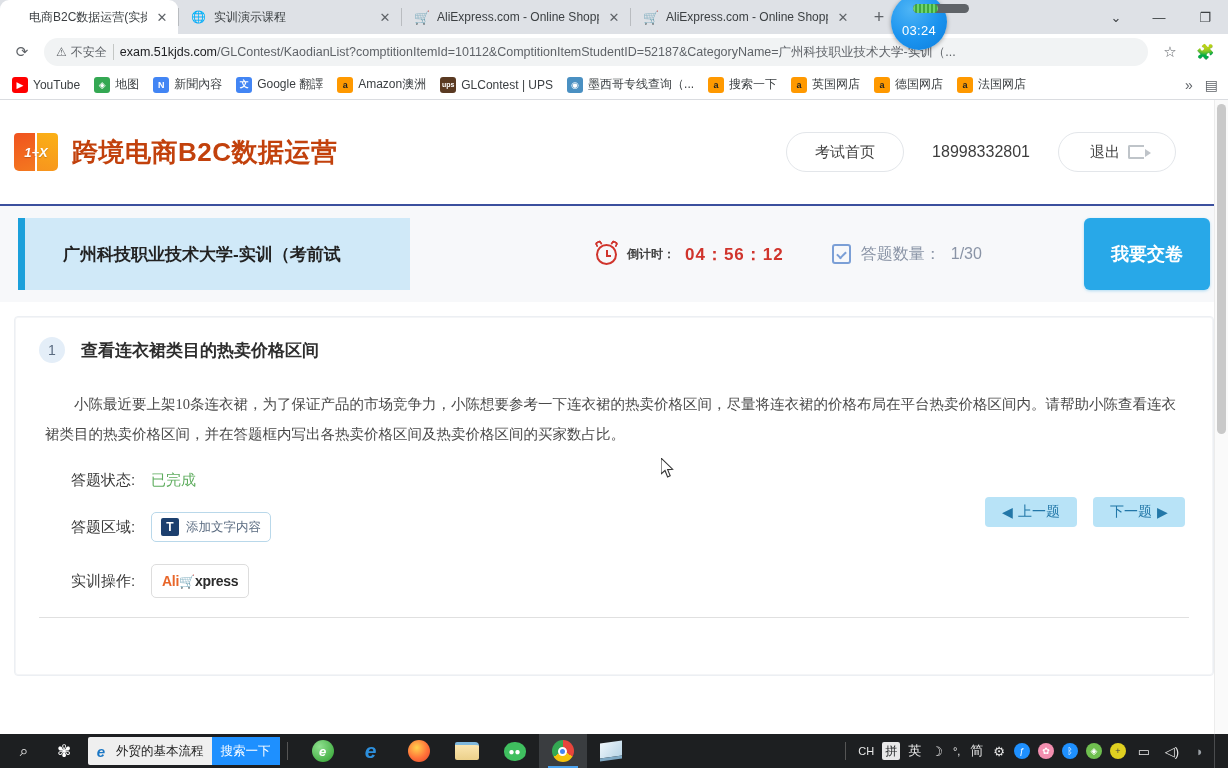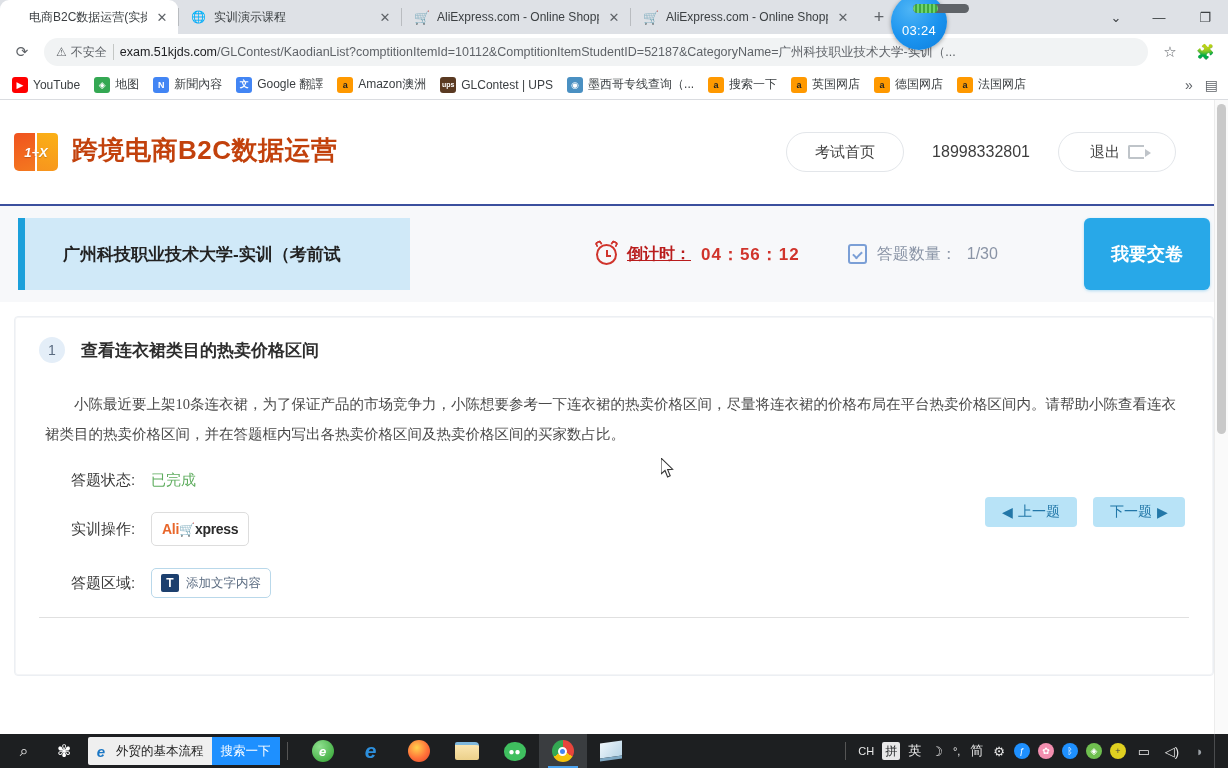--- a/index.html
+++ b/index.html
@@ -161,21 +161,21 @@
     background: #ffffff;
     overflow: hidden;
   }
   .site-header {
     height: 106px;
     background: #ffffff;
     border-bottom: 2px solid #3b4f9e;
     display: flex; align-items: center;
     padding: 0 52px 0 14px;
   }
-  .brand { display:flex; align-items:flex-start; gap:14px; }
+  .brand { display:flex; align-items:center; gap:14px; }
   .brand-logo {
     width: 44px; height: 38px; position: relative; flex:0 0 44px;
   }
   .brand-logo .bk-l, .brand-logo .bk-r {
     position:absolute; top:0; width:21px; height:38px;
   }
   .brand-logo .bk-l { left:0; background:linear-gradient(160deg,#f0531f,#f4791f); border-radius:4px 0 0 5px;}
   .brand-logo .bk-r { right:0; background:linear-gradient(200deg,#fbb116,#f7941e); border-radius:0 4px 5px 0;}
   .brand-logo .bk-txt {
     position:absolute; left:0; top:0; width:44px;height:38px;
@@ -238,21 +238,21 @@
     content:""; position:absolute; background:#d0342c;
   }
   .clock-ico::before { width:2px;height:6px;left:7.5px;top:4px; }
   .clock-ico::after  { width:5px;height:2px;left:8px;top:9px; }
   .clock-bell-l, .clock-bell-r {
     position:absolute; top:-5px; width:7px;height:5px;
     border:2px solid #d0342c; border-bottom:none; border-radius:3px 3px 0 0;
   }
   .clock-bell-l { left:-3px; transform: rotate(-30deg); }
   .clock-bell-r { right:-3px; transform: rotate(30deg); }
-  .cd-label { color:#b91c1c; font-size:16px; font-weight:bold;text-decoration:underline; }
+  .cd-label { color:#404040; font-size:12px; font-weight:bold; }
   .cd-value { color:#d0342c; font-size:17px; font-weight:bold; letter-spacing:1px; }
   .answered { display:flex; align-items:center; gap:10px; }
   .list-ico {
     width:19px;height:20px;border:2px solid #7b9fd6;border-radius:3px;
     position:relative;flex:0 0 19px;
   }
   .list-ico::before{
     content:"";position:absolute;left:3px;top:5px;width:7px;height:4px;
     border-left:2px solid #7b9fd6;border-bottom:2px solid #7b9fd6;
     transform: rotate(-45deg);
@@ -568,31 +568,31 @@
         <div class="q-title">查看连衣裙类目的热卖价格区间</div>
       </div>
       <div class="q-body">小陈最近要上架10条连衣裙，为了保证产品的市场竞争力，小陈想要参考一下连衣裙的热卖价格区间，尽量将连衣裙的价格布局在平台热卖价格区间内。请帮助小陈查看连衣裙类目的热卖价格区间，并在答题框内写出各热卖价格区间及热卖价格区间的买家数占比。</div>
 
       <div class="q-row">
         <span class="lbl">答题状态:</span>
         <span class="status-done">已完成</span>
       </div>
 
       <div class="q-row">
-        <span class="lbl">实训操作:</span>
-        <span class="ali-btn">
-          <span class="ali-logo"><span class="ali">Ali</span><span class="cart">🛒</span><span class="xp">xpress</span></span>
-        </span>
-      </div>
-
-      <div class="q-row">
         <span class="lbl">答题区域:</span>
         <span class="text-btn">
           <span class="t-ico">T</span>
           <span class="tlabel">添加文字内容</span>
+        </span>
+      </div>
+
+      <div class="q-row">
+        <span class="lbl">实训操作:</span>
+        <span class="ali-btn">
+          <span class="ali-logo"><span class="ali">Ali</span><span class="cart">🛒</span><span class="xp">xpress</span></span>
         </span>
       </div>
 
       <div class="nav-btns">
         <div class="nav-btn">
           <span>◀</span>
           <span>上一题</span>
         </div>
         <div class="nav-btn">
           <span>下一题</span>

